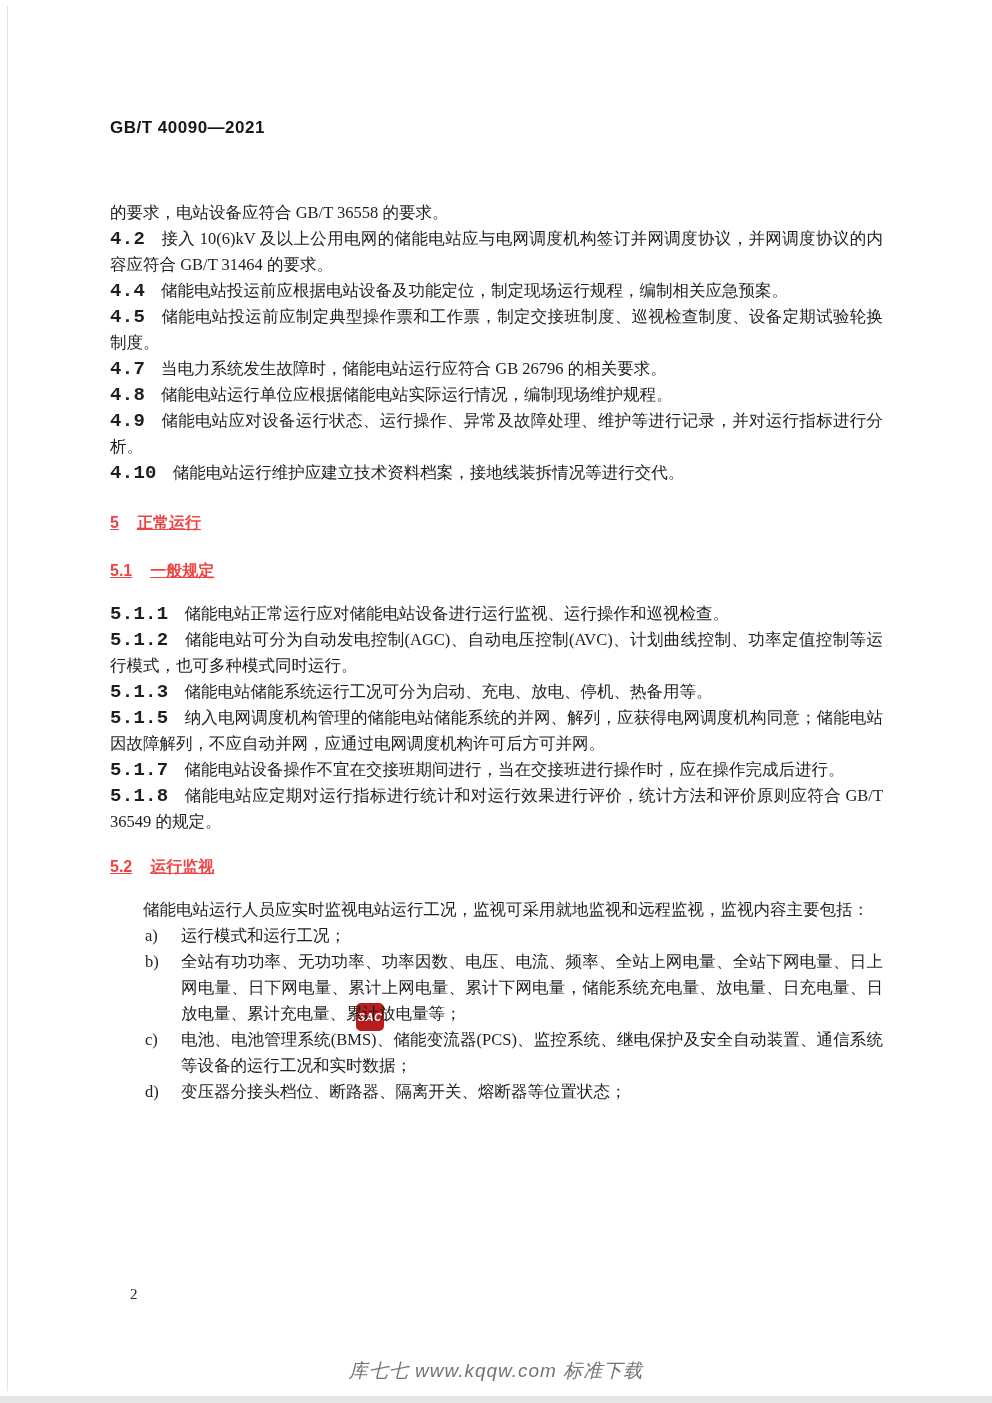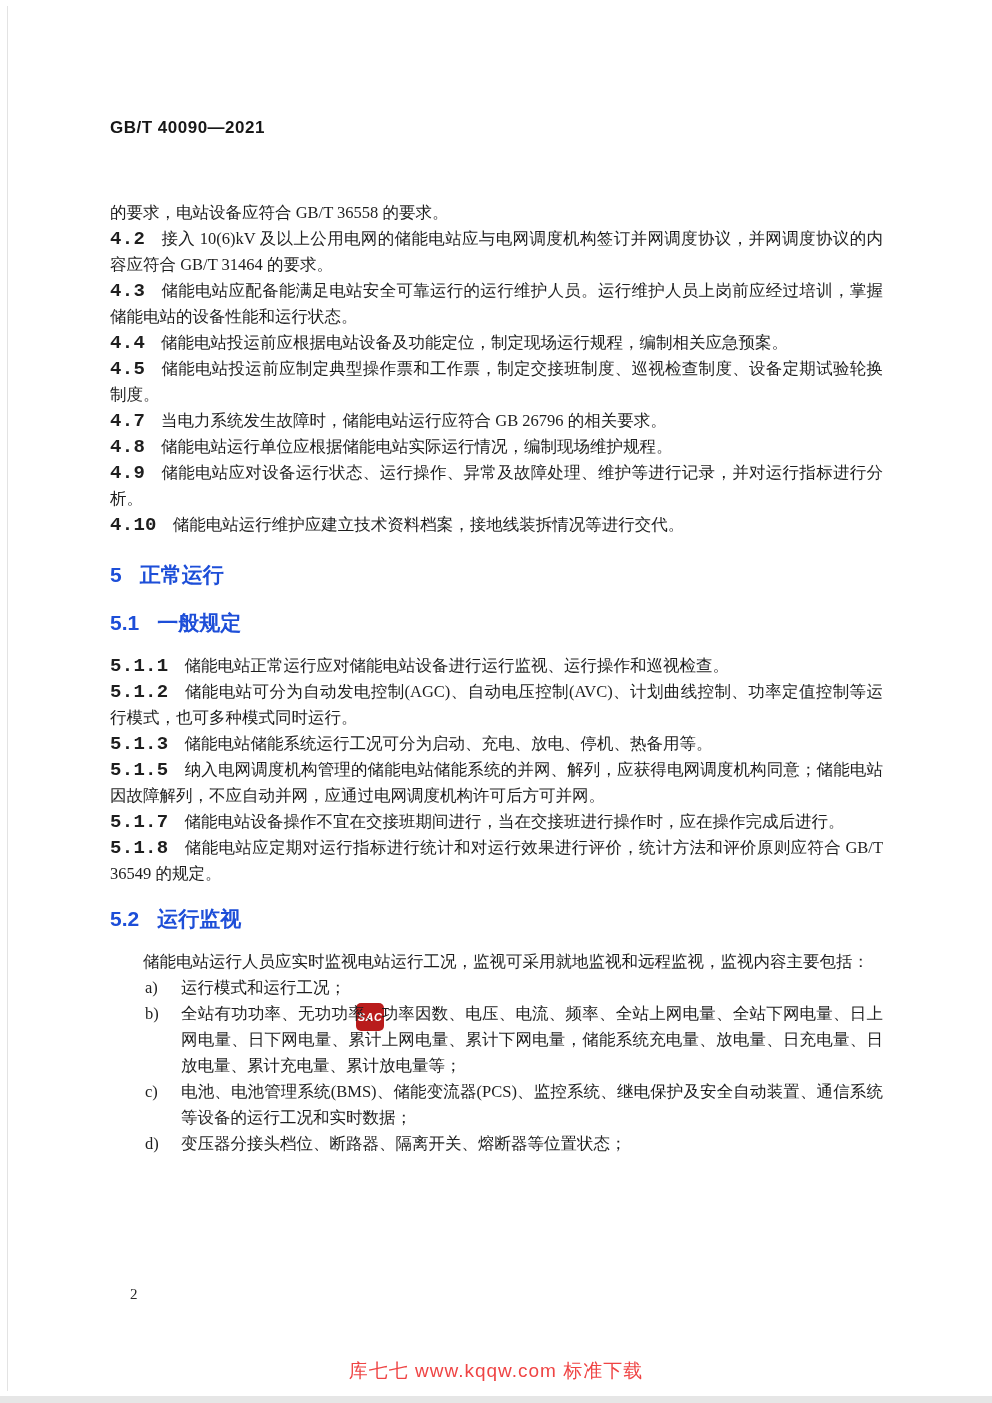--- a/index.html
+++ b/index.html
@@ -35,21 +35,21 @@
     text-align:justify; text-justify:inter-ideograph;
   }
   .para.indent { text-indent:2em; }
   .cnum {
     font-family:Liberation Mono, monospace;
     font-weight:bold; font-size:19px;
     margin-right:16px; letter-spacing:0.3px;
   }
   .heading {
     font-family:"Liberation Sans", sans-serif;
-    font-weight:bold; font-size:21px; line-height:26px; color:#1d4ed8;
+    font-weight:bold; font-size:16px; line-height:26px; color:#ef4444;text-decoration:underline;
   }
   .heading.lvl1 { margin:24px 0 22px 0; }
   .heading.lvl2 { margin:19px 0 17px 0; }
   .hnum { margin-right:18px; }
   .litem {
     display:flex; padding-left:35px;
     font-size:16.5px; line-height:26px;
   }
   .lmark { width:36px; flex:none; }
   .ltext { flex:1; text-align:justify; text-justify:inter-ideograph; }
@@ -81,21 +81,20 @@
 
   <div class="doc-header">GB/T 40090—2021</div>
 
   <div class="sac-watermark" style="background: #b91c1c; color: rgb(255, 255, 255);">
     <span>SAC</span>
   </div>
 
   <div class="content">
       <p class="para"><span>的要求，电站设备应符合 GB/T 36558 的要求。</span></p>
       <p class="para"><span class="cnum">4.2</span><span>接入 10(6)kV 及以上公用电网的储能电站应与电网调度机构签订并网调度协议，并网调度协议的内容应符合 GB/T 31464 的要求。</span></p>
-      <p class="para"><span class="cnum">4.3</span><span>储能电站应配备能满足电站安全可靠运行的运行维护人员。运行维护人员上岗前应经过培训，掌握储能电站的设备性能和运行状态。</span></p>
       <p class="para"><span class="cnum">4.4</span><span>储能电站投运前应根据电站设备及功能定位，制定现场运行规程，编制相关应急预案。</span></p>
       <p class="para"><span class="cnum">4.5</span><span>储能电站投运前应制定典型操作票和工作票，制定交接班制度、巡视检查制度、设备定期试验轮换制度。</span></p>
       <p class="para"><span class="cnum">4.7</span><span>当电力系统发生故障时，储能电站运行应符合 GB 26796 的相关要求。</span></p>
       <p class="para"><span class="cnum">4.8</span><span>储能电站运行单位应根据储能电站实际运行情况，编制现场维护规程。</span></p>
       <p class="para"><span class="cnum">4.9</span><span>储能电站应对设备运行状态、运行操作、异常及故障处理、维护等进行记录，并对运行指标进行分析。</span></p>
       <p class="para"><span class="cnum">4.10</span><span>储能电站运行维护应建立技术资料档案，接地线装拆情况等进行交代。</span></p>
       <div class="heading lvl1"><span class="hnum">5</span><span>正常运行</span></div>
       <div class="heading lvl2"><span class="hnum">5.1</span><span>一般规定</span></div>
       <p class="para"><span class="cnum">5.1.1</span><span>储能电站正常运行应对储能电站设备进行运行监视、运行操作和巡视检查。</span></p>
       <p class="para"><span class="cnum">5.1.2</span><span>储能电站可分为自动发电控制(AGC)、自动电压控制(AVC)、计划曲线控制、功率定值控制等运行模式，也可多种模式同时运行。</span></p>
@@ -118,16 +117,16 @@
         <span class="ltext">电池、电池管理系统(BMS)、储能变流器(PCS)、监控系统、继电保护及安全自动装置、通信系统等设备的运行工况和实时数据；</span>
       </div>
       <div class="litem">
         <span class="lmark">d)</span>
         <span class="ltext">变压器分接头档位、断路器、隔离开关、熔断器等位置状态；</span>
       </div>
     </div>
 
   <div class="page-number">2</div>
 
-  <div class="footer-watermark" style="color: #ef4444;">库七七 www.kqqw.com 标准下载</div>
+  <div class="footer-watermark" style="color: #737373; font-style: italic;">库七七 www.kqqw.com 标准下载</div>
 
   <div class="bottom-strip" style="background: rgb(230, 230, 230);"></div>
 </div>
 
 </body></html>

